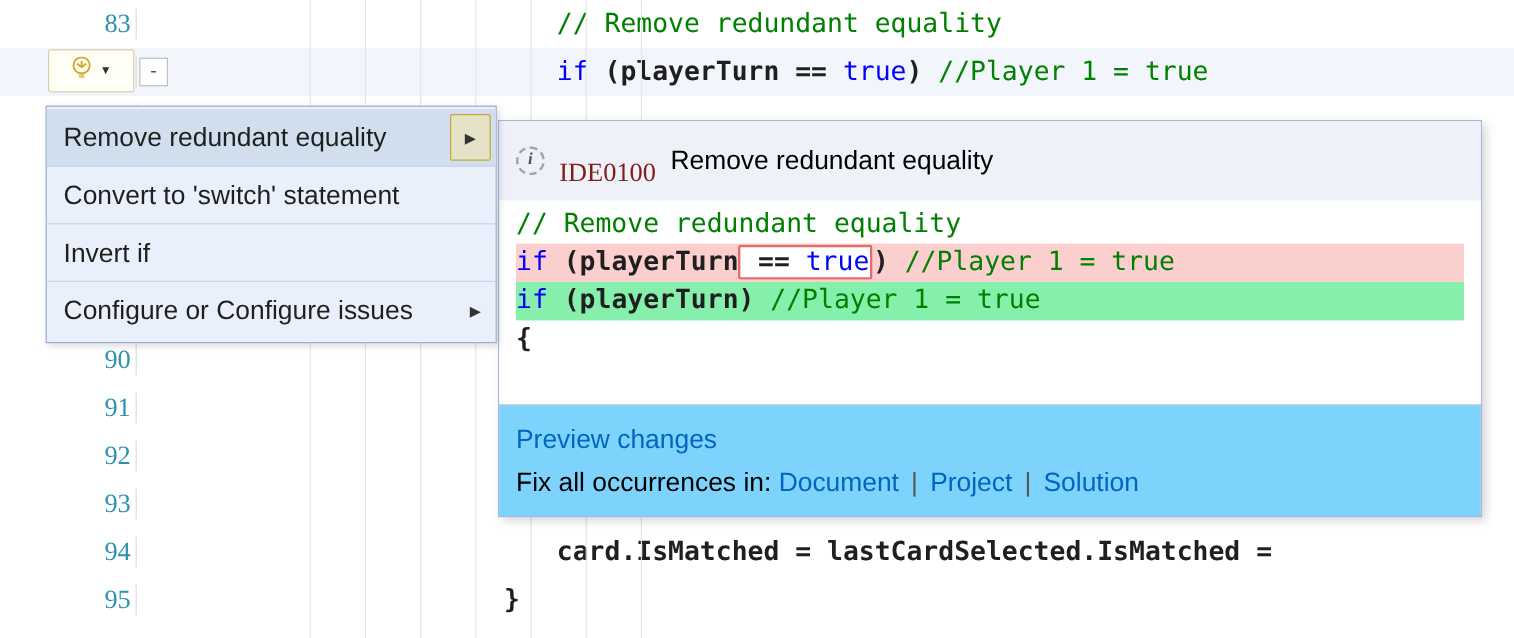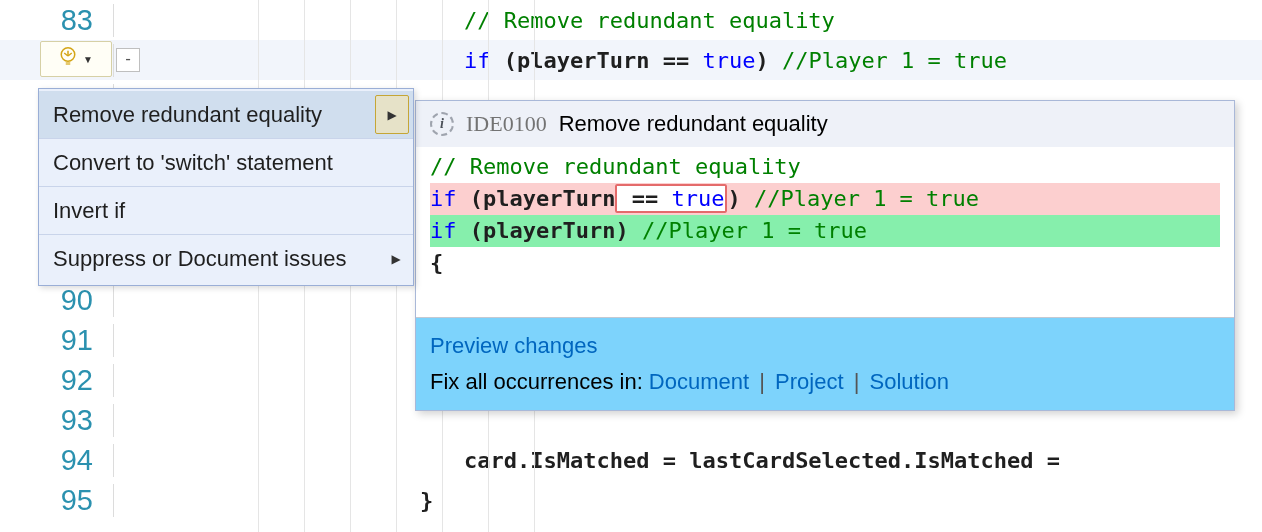--- a/index.html
+++ b/index.html
@@ -25,26 +25,26 @@
     white-space: pre;
     font-family: Consolas, "Courier New", monospace;
   }
   .code-line.current { background: #f2f5fb; }
   .gutter {
     width: 114px;
     flex: none;
     display: flex;
     align-items: center;
     justify-content: flex-end;
-    padding-right: 20px;
-    font-size: 29px;
+    padding-right: 4px;
+    font-size: 22px;
     color: #2b91af;
     position: relative;
     border-right: 1px solid #dcdcdc;
-    font-family: Liberation Sans, sans-serif;
+    font-family: Liberation Serif, serif;
   }
   .code-line.current .gutter { color: #0a63a3; font-weight: 600; }
   .indent-guides {
     position: absolute;
     top: 0; bottom: 0;
     left: 114px;
     right: 0;
     pointer-events: none;
   }
   .vguide { position: absolute; top:0; bottom:0; width:1px; background:#e5e5e5; }
@@ -160,21 +160,21 @@
   }
   .info-icon {
     width: 24px; height: 24px;
     border: 2px dashed #9fa4ae;
     border-radius: 50%;
     display: flex; align-items: center; justify-content: center;
     font-size: 14px; font-weight: bold; color: #4a4f57;
     font-style: italic;
     font-family: Georgia, serif;
   }
-  .preview-header .code { color: #737373; font-family: "Segoe UI"; }
+  .preview-header .code { color: #7f1d1d; font-family: "Segoe UI"; margin-top: 20px; }
   .preview-sub {
     display: flex;
     align-items: center;
     padding: 4px 14px 10px;
     font-size: 20px;
     color: #3a7396;
     font-family: Consolas, monospace;
     border: none;
   }
   .preview-sub .line { flex: 1; height: 1px; background: #c4c9d2; margin-left: 10px; }
@@ -271,21 +271,21 @@
     <span>Remove redundant equality</span>
     <span class="sub-arrow">▶</span>
   </div>
   <div class="menu-item">
     <span>Convert to 'switch' statement</span>
   </div>
   <div class="menu-item">
     <span>Invert if</span>
   </div>
   <div class="menu-item">
-    <span>Suppress or Document issues</span>
+    <span>Configure or Configure issues</span>
     <span class="sub-arrow" style="border:none;background:none;">▶</span>
   </div>
 </div>
 
 <div class="preview">
   <div class="preview-header">
     <span class="info-icon">i</span>
     <span class="code">IDE0100</span>
     <span>Remove redundant equality</span>
   </div>

